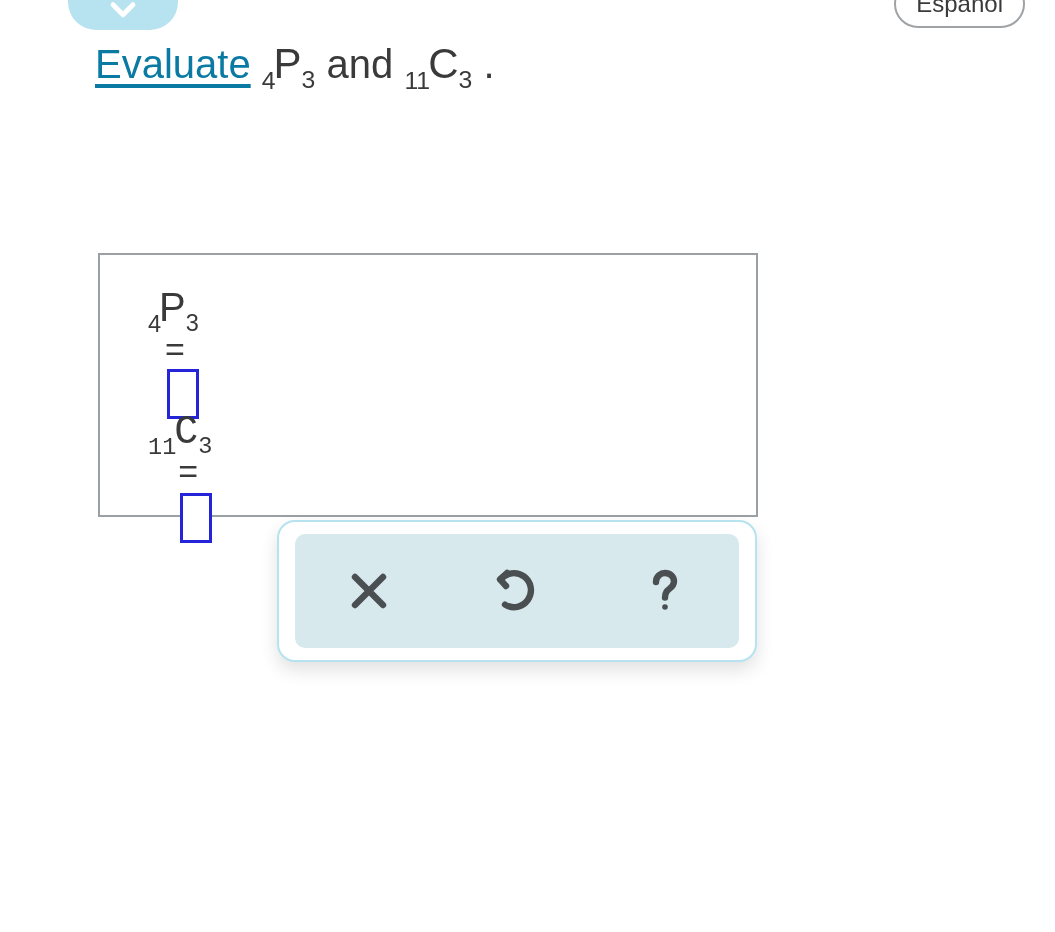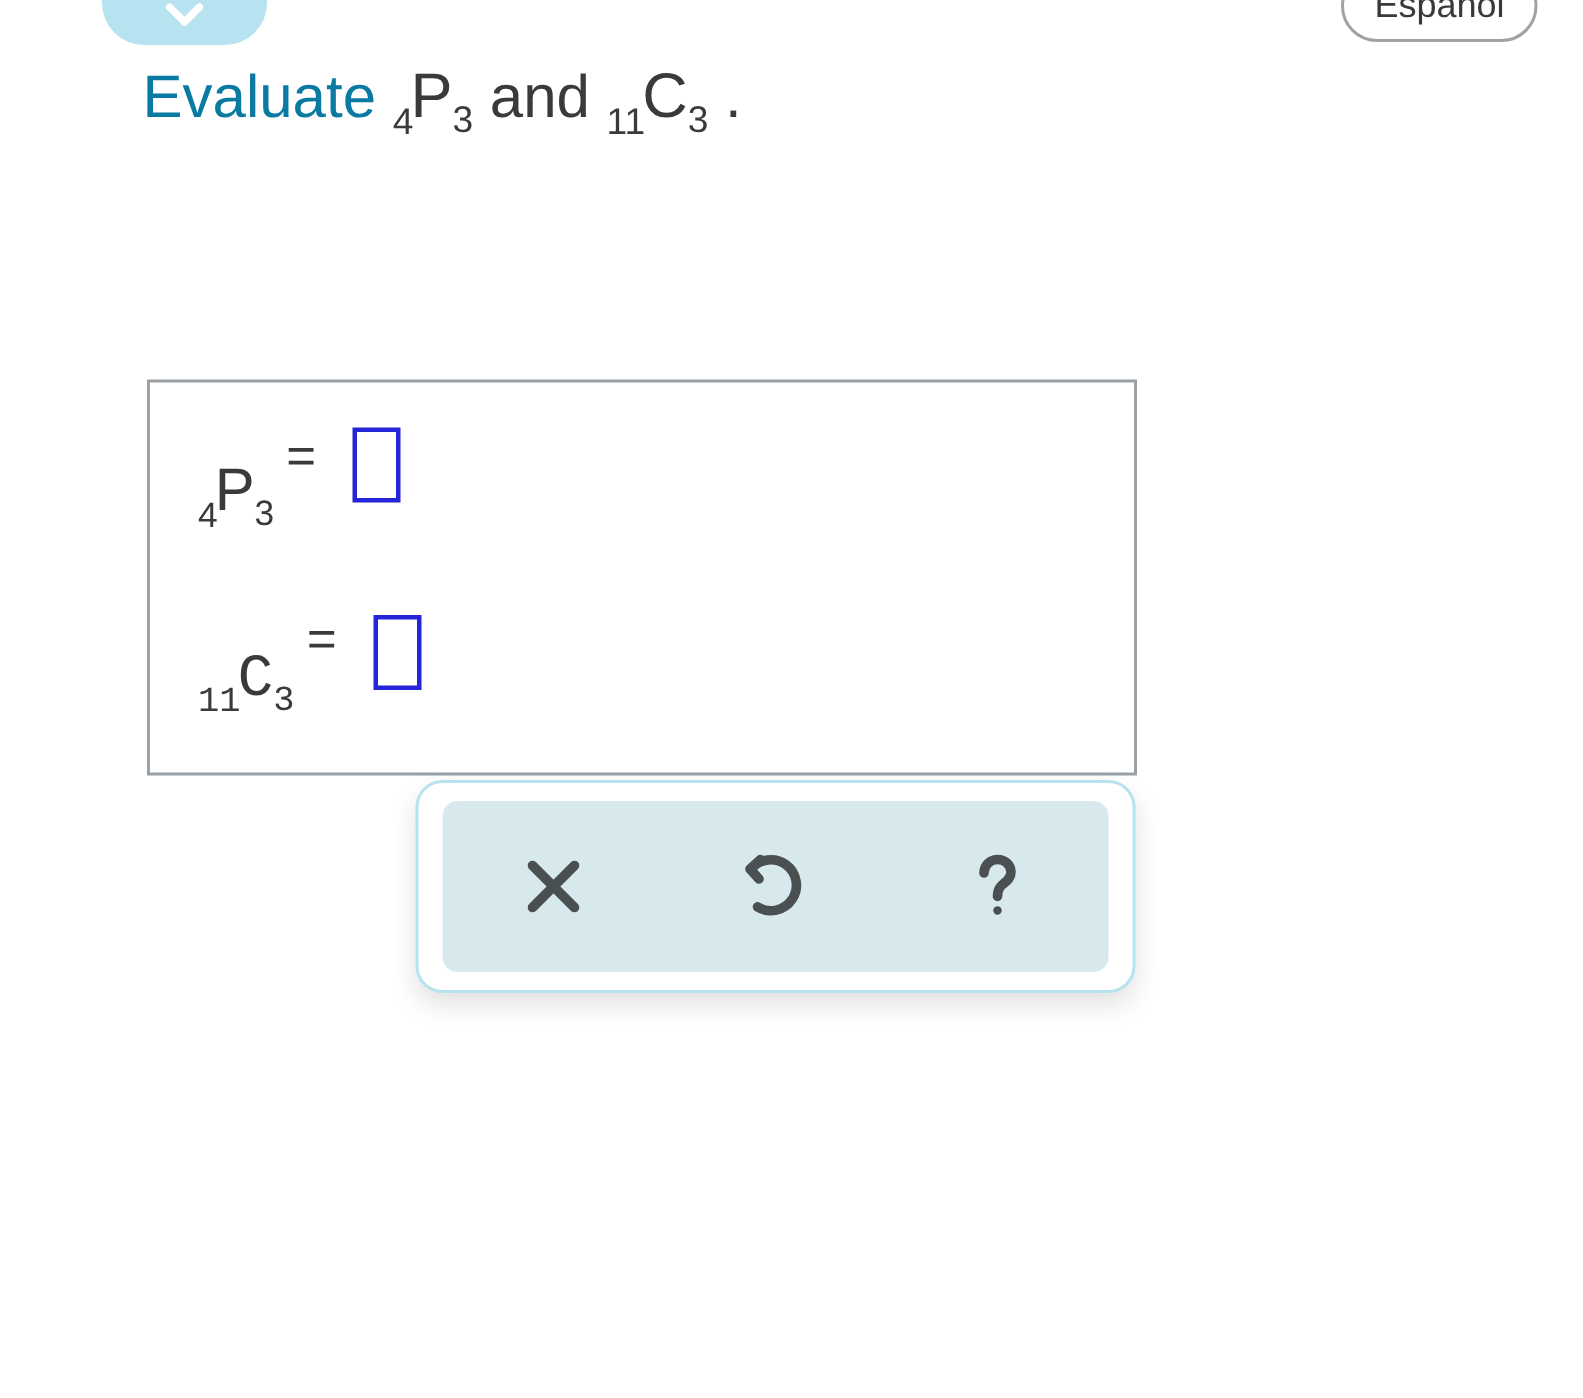--- a/index.html
+++ b/index.html
@@ -40,44 +40,46 @@
   }
   .question {
     position: absolute;
     left: 95px;
     top: 40px;
     font-size: 40px;
     color: #3a3a3a;
   }
   .link {
     color: #0a7aa3;
+    text-decoration: underline;
     text-underline-offset: 6px;
   }
-  .math-expr { white-space: nowrap; margin-top: 20px; }
+  .math-expr { white-space: nowrap; }
   .sub {
     font-size: 0.62em;
     position: relative;
     top: 0.42em;
   }
   .letter { font-size: 1.05em; }
   .answer-box {
     position: absolute;
     left: 98px;
     top: 253px;
     width: 660px;
     height: 264px;
     border: 2px solid #9aa0a4;
     background: #fff;
   }
   .row {
     display: flex;
-    align-items: flex-start;
+    align-items: flex-end;
     position: absolute;
-    left: 32px;
+    left: 48px;
     font-size: 38px;
+    flex-direction: column;
   }
   .row1 { top: 30px; }
   .row2 { top: 155px; font-family: Liberation Mono, monospace; }
   .eq { margin: 0 14px 0 8px; font-size: 34px; }
   .slot {
     width: 32px;
     height: 50px;
     border: 3px solid #2424d8;
     background: #fff;
     margin-left: 10px;

